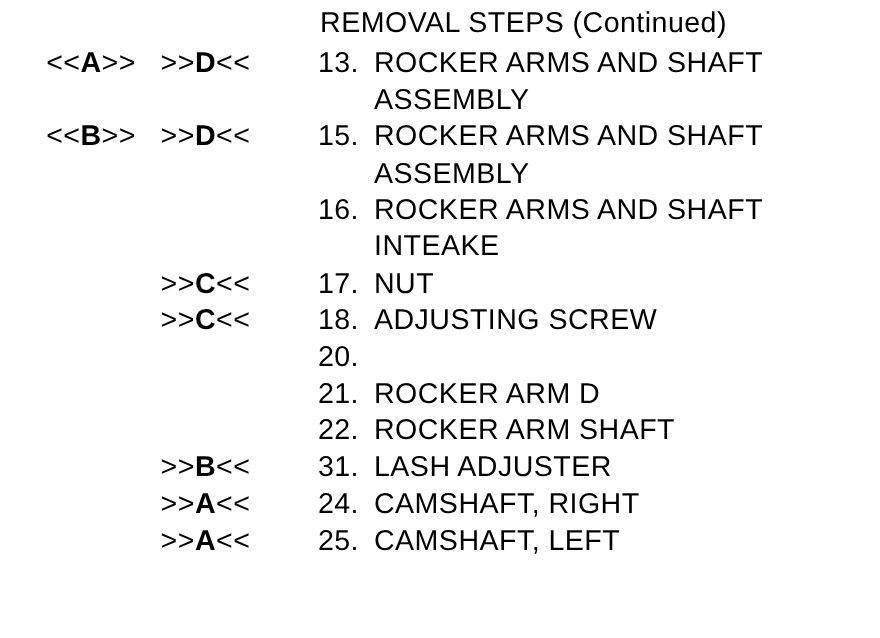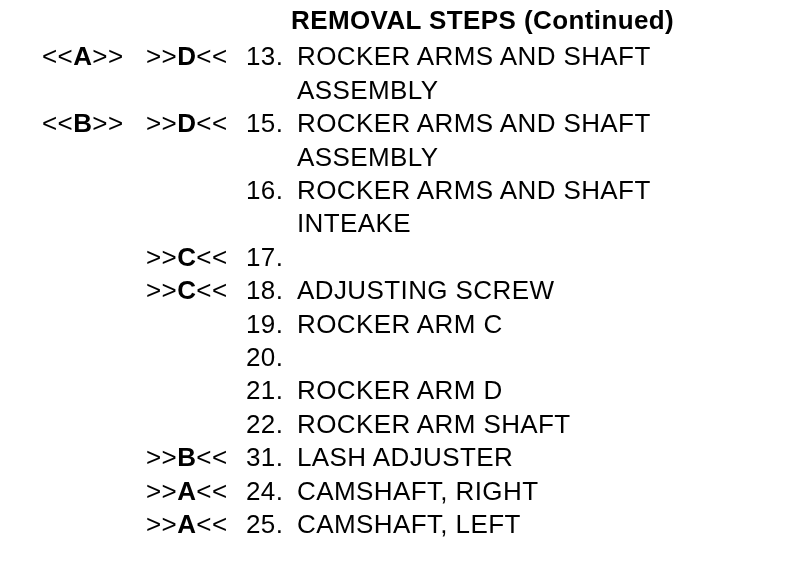--- a/index.html
+++ b/index.html
@@ -20,32 +20,32 @@
   .page {
     position: relative;
     width: 800px;
     height: 580px;
     box-sizing: border-box;
     padding-top: 4px;
     overflow: hidden;
   }
   .title-line {
     padding-left: 291px;
-    font-weight: bold;
+    font-weight: normal;
     margin-bottom: 3px;
     white-space: nowrap;
   }
   .step-row {
     display: flex;
     align-items: flex-start;
   }
   .cell { flex: none; white-space: nowrap; }
   .c-marker-left  { width: 104px; margin-left: 42px; }
   .c-marker-right { width: 100px; }
-  .c-number       { width: 51px; }
+  .c-number       { width: 51px; margin-left: 43px; }
   .c-text         { flex: 1 1 auto; white-space: normal; }
   .marker .bracket { font-weight: normal; }
   .marker .letter  { font-weight: bold; }
   .txt-line { white-space: nowrap; }
 </style>
 </head>
 <body>
 
 <div class="page">
   <div class="title-line">REMOVAL STEPS (Continued)</div>
@@ -74,35 +74,30 @@
         <div class="cell c-number">16.</div>
         <div class="cell c-text">
           <div class="txt-line">ROCKER ARMS AND SHAFT</div>
           <div class="txt-line">INTEAKE</div>
         </div>
       </div>
       <div class="step-row">
         <div class="cell c-marker-left marker"></div>
         <div class="cell c-marker-right marker"><span class="bracket">&gt;&gt;</span><span class="letter">C</span><span class="bracket">&lt;&lt;</span></div>
         <div class="cell c-number">17.</div>
+        <div class="cell c-text">
+          <div class="txt-line">NUT</div>
+        </div>
       </div>
       <div class="step-row">
         <div class="cell c-marker-left marker"></div>
         <div class="cell c-marker-right marker"><span class="bracket">&gt;&gt;</span><span class="letter">C</span><span class="bracket">&lt;&lt;</span></div>
         <div class="cell c-number">18.</div>
         <div class="cell c-text">
           <div class="txt-line">ADJUSTING SCREW</div>
-        </div>
-      </div>
-      <div class="step-row">
-        <div class="cell c-marker-left marker"></div>
-        <div class="cell c-marker-right marker"></div>
-        <div class="cell c-number">19.</div>
-        <div class="cell c-text">
-          <div class="txt-line">ROCKER ARM C</div>
         </div>
       </div>
       <div class="step-row">
         <div class="cell c-marker-left marker"></div>
         <div class="cell c-marker-right marker"></div>
         <div class="cell c-number">20.</div>
       </div>
       <div class="step-row">
         <div class="cell c-marker-left marker"></div>
         <div class="cell c-marker-right marker"></div>

